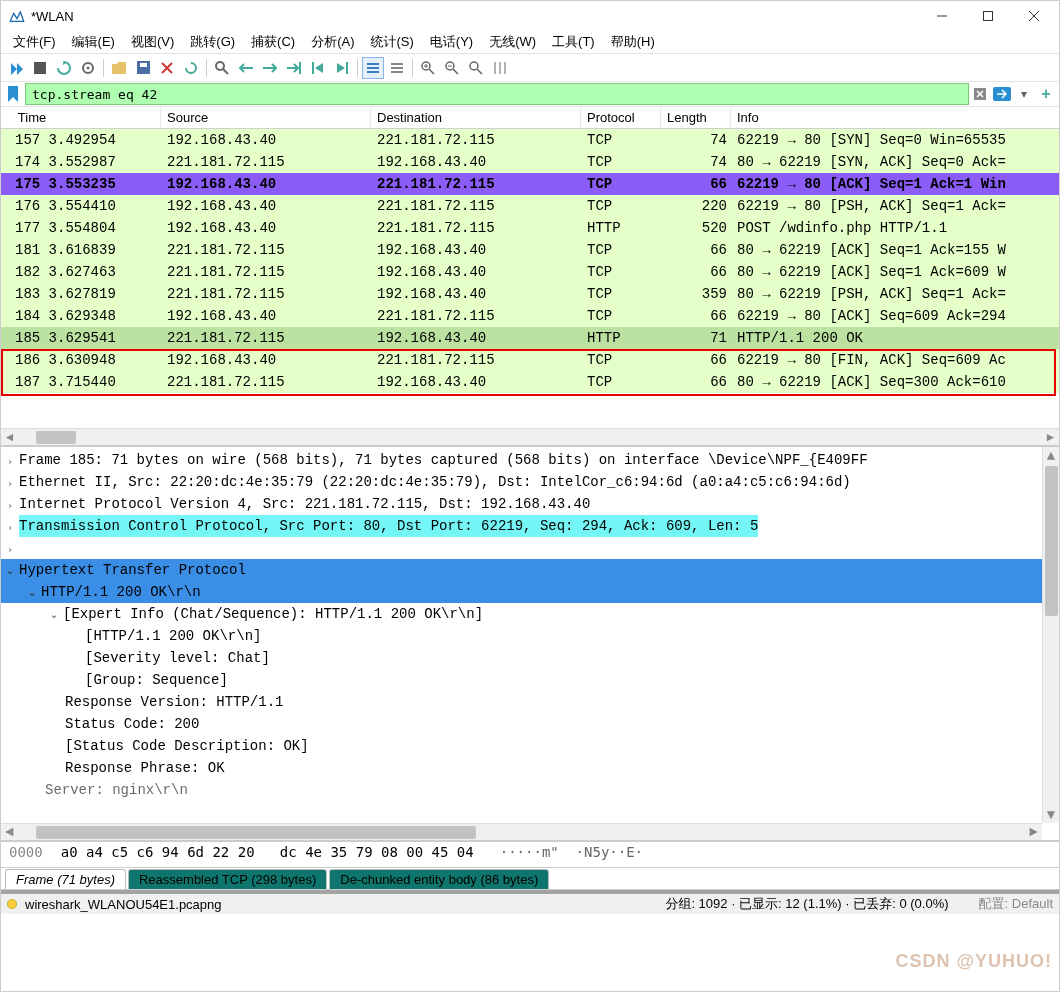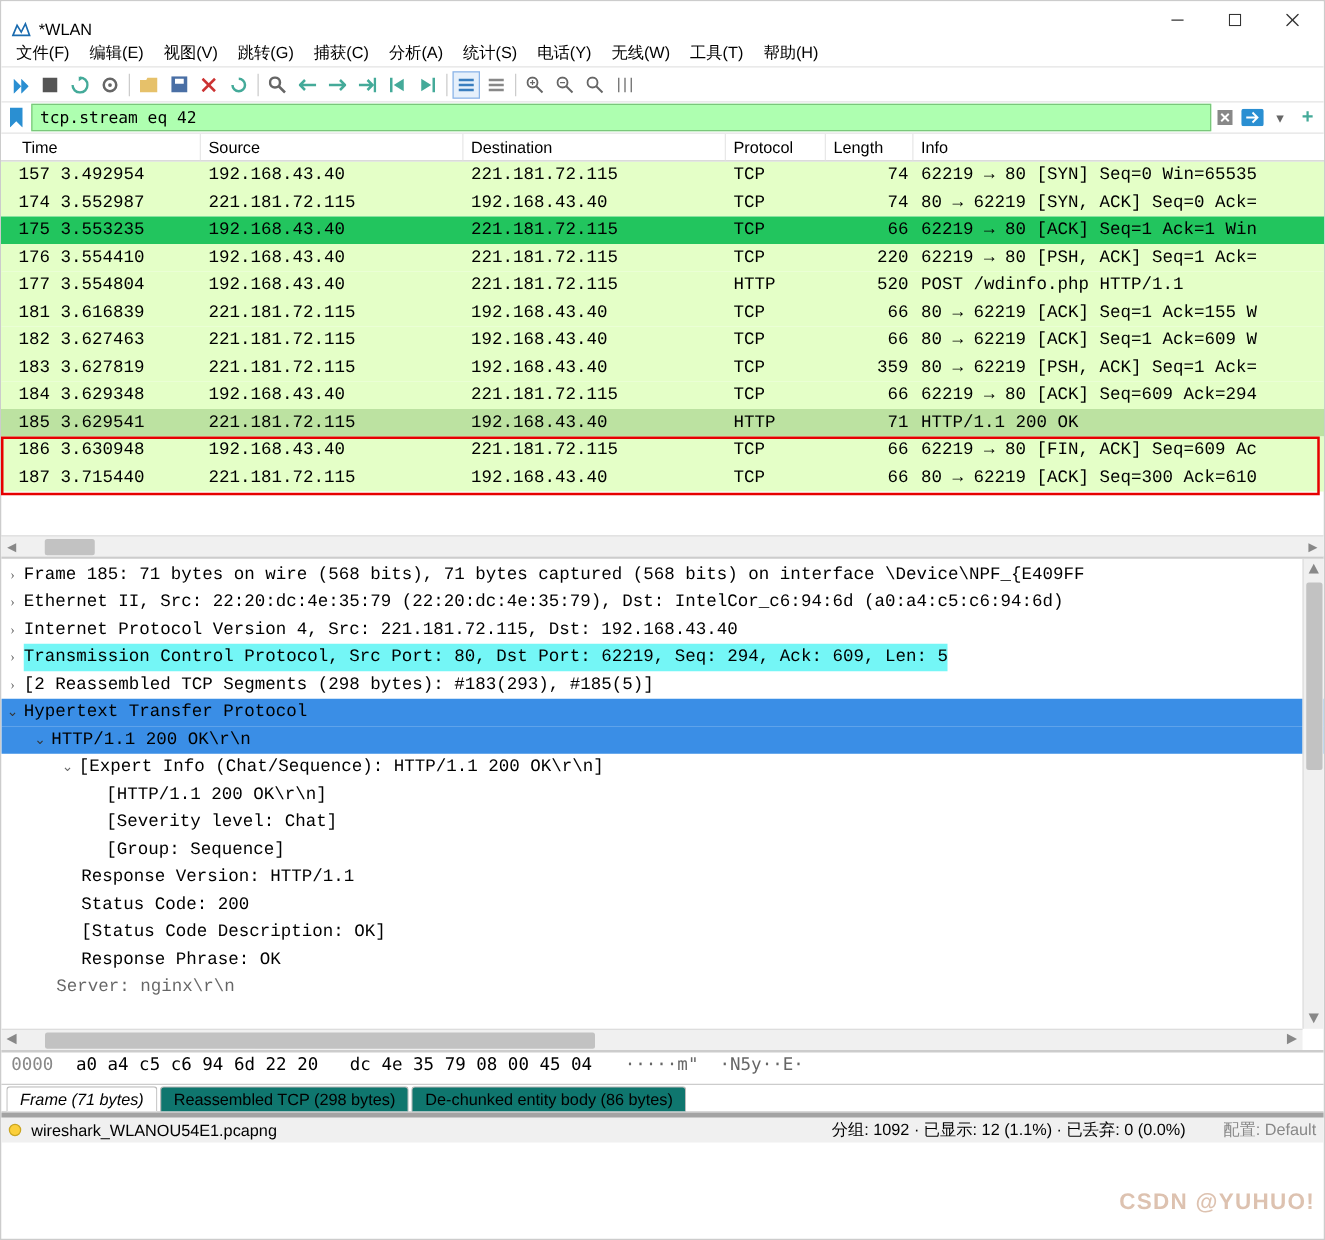--- a/index.html
+++ b/index.html
@@ -11,21 +11,21 @@
     width: 1060px;
     height: 992px;
     overflow: hidden;
     display: flex;
     flex-direction: column;
     border: 1px solid #cccccc;
   }
   .titlebar {
     height: 30px;
     display: flex;
-    align-items: flex-end;
+    align-items: center;
     padding: 0 2px 0 8px;
     background: #fff;
   }
   .titlebar .app-icon { width:16px; height:16px; margin-right:6px; color:#1a6baf; }
   .titlebar .title { flex: 1; font-size: 13px; }
   .winbtn { width:46px; height:30px; display:flex; align-items:center; justify-content:center; color:#555;}
   .winbtn svg { width:10px; height:10px; }
   .menubar {
     height: 22px;
     display:flex; align-items:center;
@@ -426,21 +426,21 @@
           <div>62219 → 80 [SYN] Seq=0 Win=65535</div>
         </div>
         <div class="prow" style="background: rgb(228, 255, 199);">
           <div class="col-no">174 3.552987</div>
           <div>221.181.72.115</div>
           <div>192.168.43.40</div>
           <div>TCP</div>
           <div class="col-len">74</div>
           <div>80 → 62219 [SYN, ACK] Seq=0 Ack=</div>
         </div>
-        <div class="prow" style="background: #22c55e;">
+        <div class="prow" style="background: #8b5cf6; font-weight: bold;">
           <div class="col-no">175 3.553235</div>
           <div>192.168.43.40</div>
           <div>221.181.72.115</div>
           <div>TCP</div>
           <div class="col-len">66</div>
           <div>62219 → 80 [ACK] Seq=1 Ack=1 Win</div>
         </div>
         <div class="prow" style="background: rgb(228, 255, 199);">
           <div class="col-no">176 3.554410</div>
           <div>192.168.43.40</div>
@@ -537,21 +537,20 @@
     <div class="dline">
         <span class="toggle">›</span>
         <span>Internet Protocol Version 4, Src: 221.181.72.115, Dst: 192.168.43.40</span>
       </div>
     <div class="dline">
         <span class="toggle">›</span>
         <span class="sel-cyan">Transmission Control Protocol, Src Port: 80, Dst Port: 62219, Seq: 294, Ack: 609, Len: 5</span>
       </div>
     <div class="dline">
         <span class="toggle">›</span>
-        <span>[2 Reassembled TCP Segments (298 bytes): #183(293), #185(5)]</span>
       </div>
     <div class="dline sel-blue" style="padding-right:120px">
         <span class="toggle" style="color:#333">⌄</span>
         <span>Hypertext Transfer Protocol</span>
       </div>
     <div class="dline sel-blue" style="padding-right:120px">
         <span class="ind" style="width:22px"></span>
         <span class="toggle" style="color:#333">⌄</span>
         <span>HTTP/1.1 200 OK\r\n</span>
       </div>

